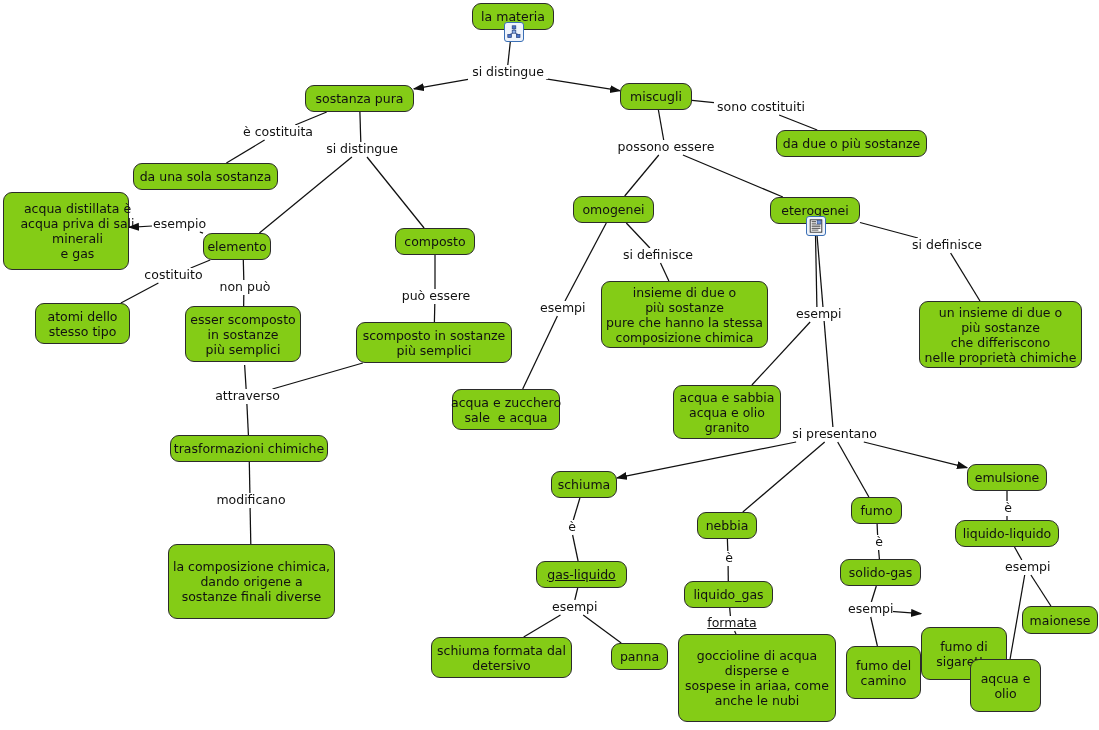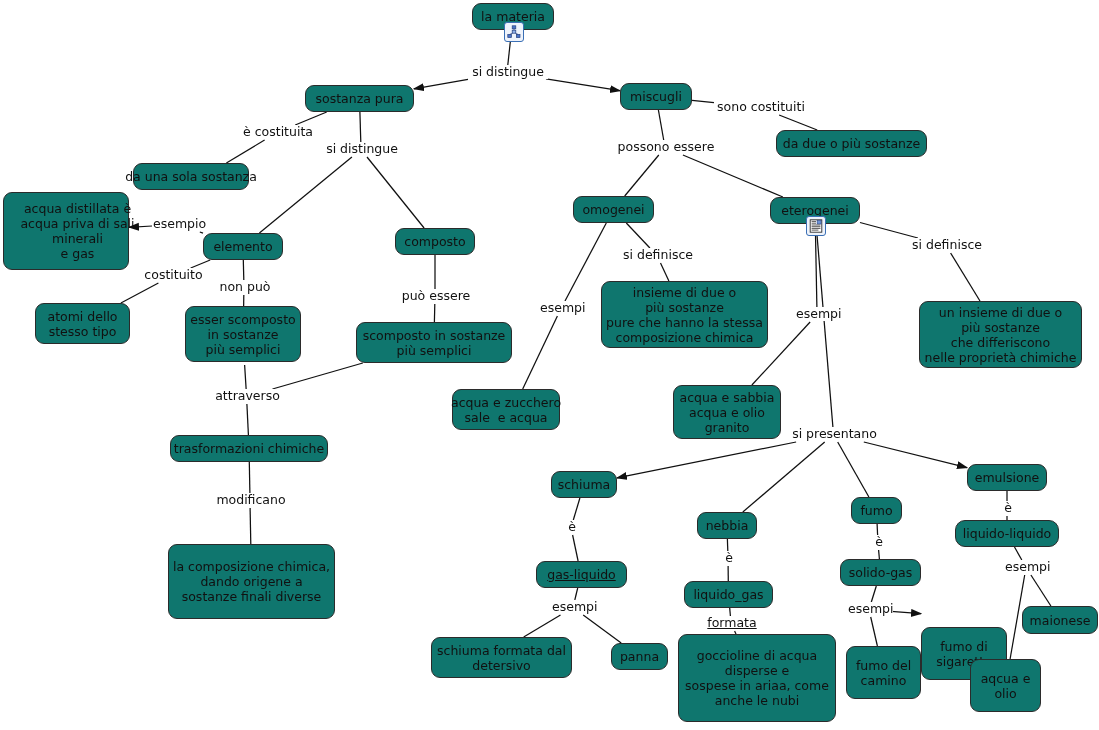--- a/index.html
+++ b/index.html
@@ -23,21 +23,21 @@
     position: absolute;
     left: 0;
     top: 0;
     width: 1099px;
     height: 730px;
     pointer-events: none;
   }
   .node {
     position: absolute;
     box-sizing: border-box;
-    background: #0f766e;
+    background: #84cc16;
     border: 1.3px solid #2b2b2b;
     border-radius: 9px;
     display: flex;
     align-items: center;
     justify-content: center;
     text-align: center;
     line-height: 15px;
     font-size: 12.5px;
     color: #111111;
     padding: 3px 7px;
@@ -139,28 +139,28 @@
         <line x1="1014.5" y1="547.0" x2="1021.8" y2="560.0"></line>
         <line x1="1024.7" y1="575.0" x2="1010.1" y2="659.0"></line>
         <line x1="1030.9" y1="575.0" x2="1050.9" y2="606.0"></line>
       </g>
   </svg>
   <div id="node-layer">
       <div class="node" style="left: 472px; top: 3px; width: 82px; height: 27px;">la materia</div>
       <div class="node" style="left: 305px; top: 85px; width: 109px; height: 27px;">sostanza pura</div>
       <div class="node" style="left: 620px; top: 83px; width: 72px; height: 27px;">miscugli</div>
       <div class="node" style="left: 776px; top: 130px; width: 151px; height: 27px;">da due o più sostanze</div>
-      <div class="node" style="left: 133px; top: 163px; width: 116px; height: 27px;">da una sola sostanza</div>
+      <div class="node" style="left: 133px; top: 163px; width: 145px; height: 27px;">da una sola sostanza</div>
       <div class="node" style="left: 3px; top: 192px; width: 126px; height: 78px; padding-left: 30px;">acqua distillata è
 acqua priva di sali
 minerali
 e gas</div>
       <div class="node" style="left: 573px; top: 196px; width: 81px; height: 27px;">omogenei</div>
       <div class="node" style="left: 770px; top: 197px; width: 90px; height: 27px;">eterogenei</div>
-      <div class="node" style="left: 203px; top: 233px; width: 80px; height: 27px;">elemento</div>
+      <div class="node" style="left: 203px; top: 233px; width: 68px; height: 27px;">elemento</div>
       <div class="node" style="left: 395px; top: 228px; width: 80px; height: 27px;">composto</div>
       <div class="node" style="left: 601px; top: 281px; width: 167px; height: 67px;">insieme di due o
 più sostanze
 pure che hanno la stessa
 composizione chimica</div>
       <div class="node" style="left: 35px; top: 303px; width: 95px; height: 41px;">atomi dello
 stesso tipo</div>
       <div class="node" style="left: 919px; top: 301px; width: 163px; height: 67px;">un insieme di due o
 più sostanze
 che differiscono

